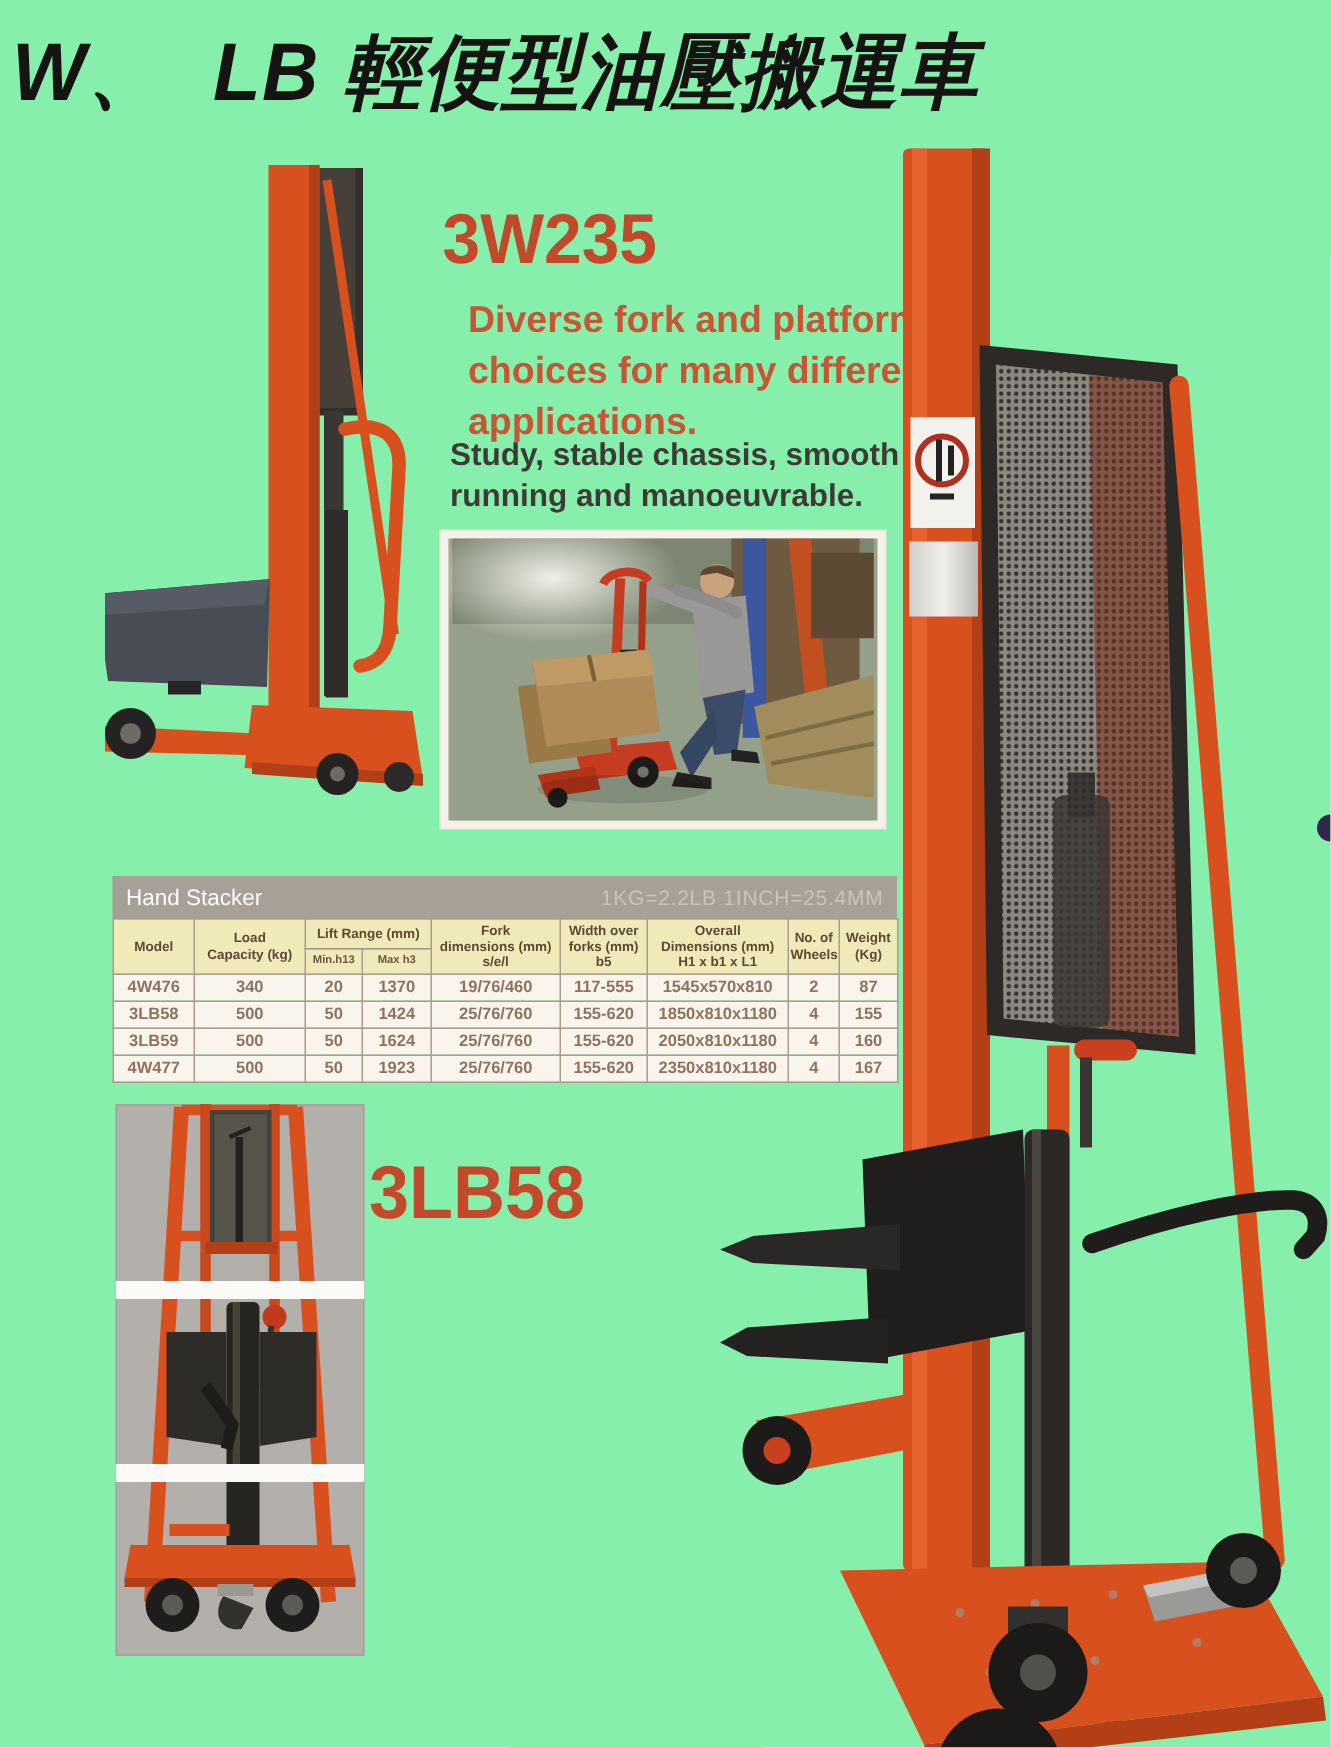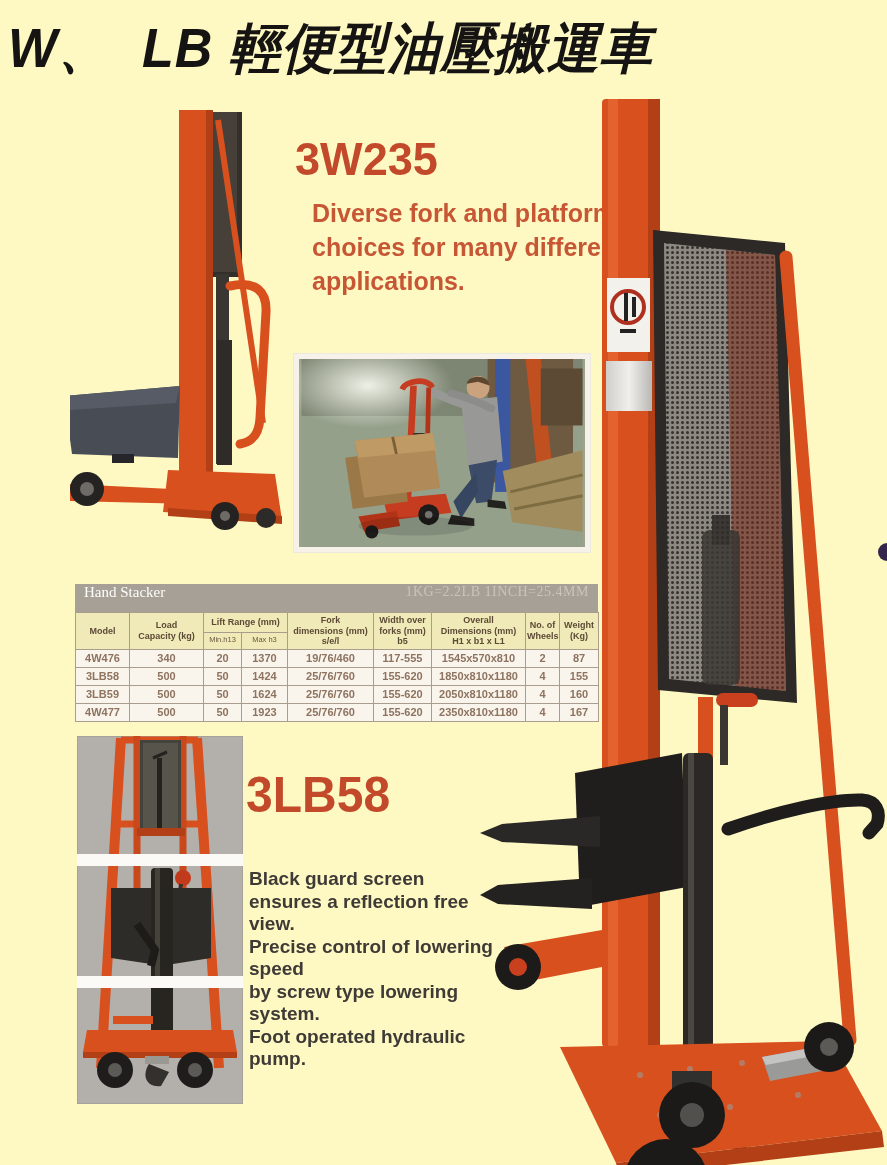--- a/index.html
+++ b/index.html
@@ -1,19 +1,19 @@
 <!DOCTYPE html>
 <html><head>
 <meta charset="utf-8">
 <style>
   * { margin:0; padding:0; box-sizing:border-box; }
   html,body { background:#e8e6e2; }
   #page {
     position:relative; width:887px; height:1165px;
-    background:#fef9c3; overflow:hidden;
+    background:#86efac; overflow:hidden;
     font-family:"Liberation Sans", sans-serif;
   }
   
   #page-title {
     position:absolute; left:8px; top:12px; width:760px;
     font-size:52px; font-weight:900; font-style:italic;
     color:#161412; letter-spacing:1px; white-space:pre;
     transform:scaleY(1.05); transform-origin:left top;
   }
   
@@ -45,34 +45,34 @@
   #right-photo  { left:480px; top:85px;  z-index:1; }
   #bl-photo     { left:77px;  top:736px; z-index:2; }
   #purple-dot {
     position:absolute; left:878px; top:543px; width:18px; height:18px;
     border-radius:50%; background:#33254d; z-index:4;
   }
   
   #table-wrap { position:absolute; left:75px; top:584px; width:523px; z-index:5; }
   #table-band {
     height:28px; background:#a7a096; color:#fdfdfb;
-    display:flex; justify-content:space-between;
-    padding:0 9px; font-size:15px;font-family:Liberation Serif, serif;
+    display:flex; align-items:center; justify-content:space-between;
+    padding:0 9px; font-size:15px;
   }
   #table-band .unit { font-size:14px; color:#c9c4bb; letter-spacing:.5px; }
   table.spec { width:523px; border-collapse:collapse; table-layout:fixed; }
   table.spec th, table.spec td {
     border:1px solid #aa9d8d; text-align:center; vertical-align:middle;
     overflow:hidden;
   }
   table.spec th {
     background:#efeab8; color:#5d4a36; font-size:9px; font-weight:700;
     white-space:pre-line; line-height:10.5px; padding:2px 1px;
   }
-  table.spec th.sub { font-size:7.5px; font-weight:400; color:#6b573f; padding:1px; }
+  table.spec th.sub { font-size:7.5px; font-weight:700; color:#6b573f; padding:1px; }
   table.spec td {
     background:#faf5ec; color:#8d7360; font-size:11px; font-weight:700;
     height:18px; padding:0 1px;
   }
 </style>
 </head>
 <body>
 
 <div id="page">
 
@@ -107,20 +107,22 @@
       <circle cx="155" cy="428" r="14" fill="#242322"></circle>
       <circle cx="155" cy="428" r="5" fill="#6e6a66"></circle>
       <circle cx="196" cy="430" r="10" fill="#2c2b2a"></circle>
     </g>
   </svg>
 
   <div id="heading-3w235" class="model-heading">3W235</div>
   <div id="para-red" class="para">Diverse fork and platform
 choices for many different
 applications.</div>
+  <div id="para-gray" class="para">Study,  stable chassis, smooth
+running and manoeuvrable.</div>
 
   <svg id="center-photo" class="photo" width="296" height="198" viewBox="0 0 296 198">
     <defs>
       <radialGradient id="glare" cx="0.5" cy="0.5" r="0.5">
         <stop offset="0" stop-color="#f4f6ec" stop-opacity="0.95"></stop>
         <stop offset="1" stop-color="#f4f6ec" stop-opacity="0"></stop>
       </radialGradient>
     </defs>
     <rect width="296" height="198" fill="#95a08b"></rect>
     <rect width="296" height="60" fill="#7d8672"></rect>
@@ -389,21 +391,16 @@
       <circle cx="38" cy="334" r="18" fill="#1e1d1b"></circle>
       <circle cx="38" cy="334" r="7" fill="#5c5a56"></circle>
       <circle cx="118" cy="334" r="18" fill="#1e1d1b"></circle>
       <circle cx="118" cy="334" r="7" fill="#5c5a56"></circle>
       <rect x="68" y="320" width="24" height="8" fill="#9a9892"></rect>
       <path d="M72,328 C64,340 70,352 84,350 L92,336" fill="#33312d"></path>
     </g>
   </svg>
 
   <div id="heading-3lb58" class="model-heading">3LB58</div>
-  <div id="para-3lb58" class="para">Black guard screen
-ensures a reflection free view.
-Precise control of lowering speed
-by screw type lowering system.
-Foot operated hydraulic pump.</div>
 
   <div id="purple-dot"></div>
 
 </div>
 
 </body></html>

